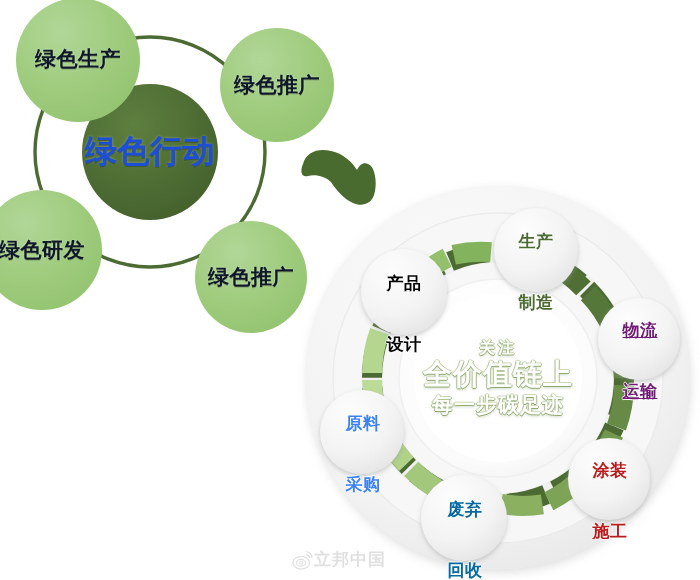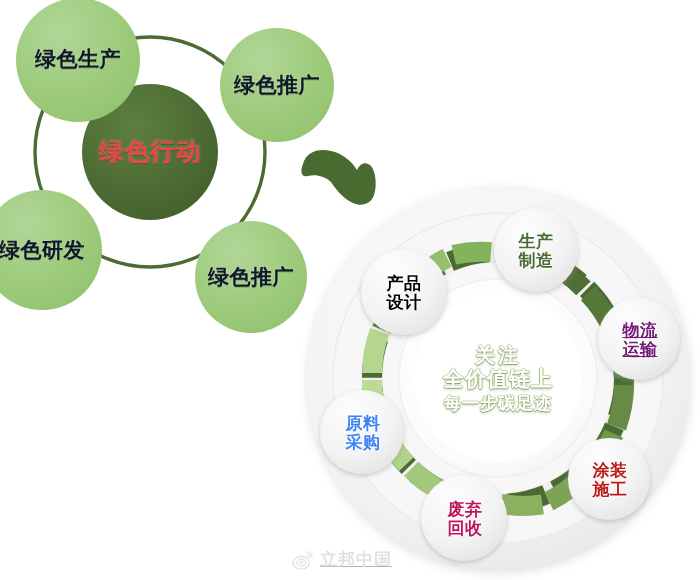--- a/index.html
+++ b/index.html
@@ -39,67 +39,65 @@
   
   .left-sat-label {
     color: #0f172a;
     font-size: 21px;
     line-height: 1.05;
     text-shadow:
       0 1px 0 rgba(90,120,60,.45),
       0 0 2px rgba(255,255,255,.5);
   }
   .left-core-label {
-    color: #ef4444;
-    font-size: 25px;
+    color: #1d4ed8;
+    font-size: 32px;
     line-height: 1.05;
     text-shadow:
       0 1px 1px rgba(30,50,15,.55),
       0 0 3px rgba(255,255,255,.35);
   }
 
   
   .node-label {
     font-size: 17px;
     line-height: 1.12;
     text-shadow:
       0 1px 0 #ffffff,
       0 -1px 0 rgba(255,255,255,.85),
       1px 0 0 rgba(255,255,255,.6),
       -1px 0 0 rgba(255,255,255,.6);
   }
-  .node-label span { display: block; }
+  .node-label span { display: block; margin-top: 42px; }
 
   .center-label {
     color: #ffffff;
     font-weight: bold;
     text-align: center;
     line-height: 1.22;
     text-shadow:
       0 1px 0 #8faa6e,
       0 -1px 0 #c9d9b6,
       1px 0 0 #a8bf88,
       -1px 0 0 #a8bf88,
       0 2px 3px rgba(120,150,95,.35);
   }
-  .center-label .l1 { font-size: 20px; letter-spacing: 3px; text-align: right; }
-  .center-label .l2 { font-size: 21px; letter-spacing: 1px; }
-  .center-label .l3 { font-size: 17px; letter-spacing: 1px; }
+  .center-label .l1 { font-size: 16px; letter-spacing: 3px; text-align: right; }
+  .center-label .l2 { font-size: 29px; letter-spacing: 1px; }
+  .center-label .l3 { font-size: 21px; letter-spacing: 1px; font-family: Liberation Serif, serif; }
 
   
   #watermark {
     position: absolute;
     left: 292px;
     top: 548px;
     display: flex;
     align-items: center;
-    gap: 6px;
     opacity: .30;
     pointer-events: none;
-    text-decoration: underline;
   }
   #watermark .wm-text {
     font-size: 17px;
     color: #9a9a9a;
     font-weight: bold;
     letter-spacing: 1px;
   }
 </style>
 </head>
 <body>
@@ -245,21 +243,21 @@
 <div class="lbl node-label" style="left:605px; top:317px; width:70px; height:46px; color:#701a75;text-decoration:underline;">
   <span>物流</span>
   <span>运输</span>
 </div>
 
 <div class="lbl node-label" style="left:575px; top:457px; width:70px; height:46px; color:#b91c1c;">
   <span>涂装</span>
   <span>施工</span>
 </div>
 
-<div class="lbl node-label" style="left:430px; top:496px; width:70px; height:46px; color:#be185d;">
+<div class="lbl node-label" style="left:430px; top:496px; width:70px; height:46px; color:#0369a1;">
   <span>废弃</span>
   <span>回收</span>
 </div>
 
 <div class="lbl node-label" style="left:328px; top:410px; width:70px; height:46px; color:#3b82f6;">
   <span>原料</span>
   <span>采购</span>
 </div>
 
 <div class="lbl node-label" style="left:369px; top:270px; width:70px; height:46px; color:#000000;">

